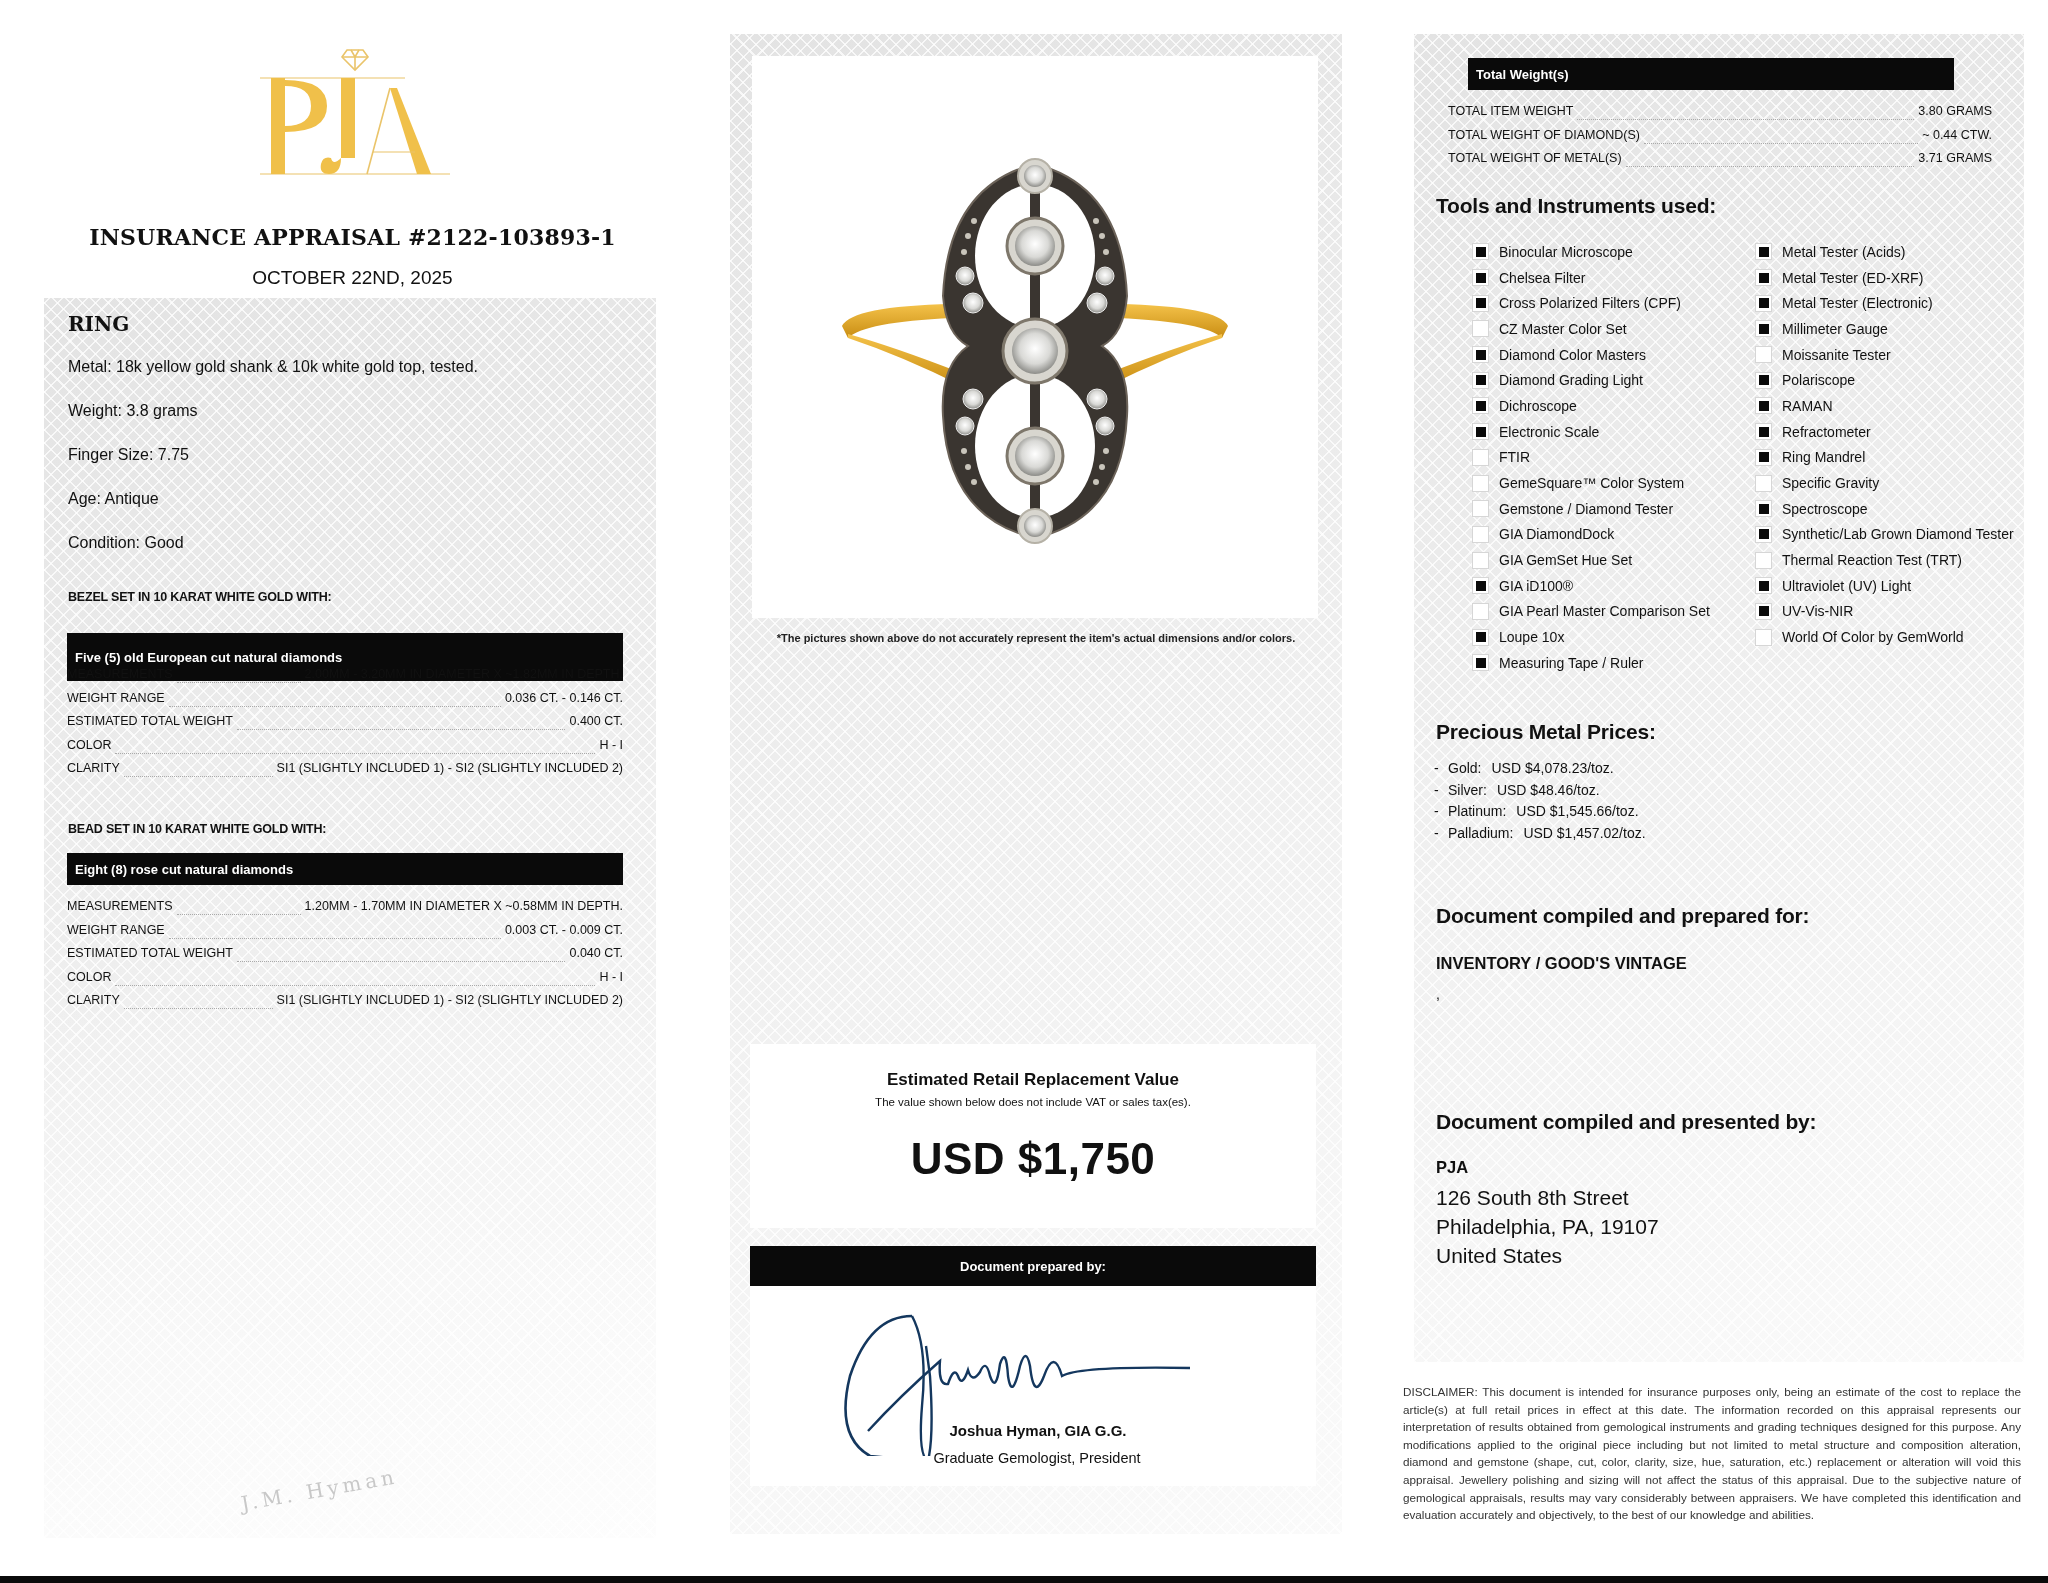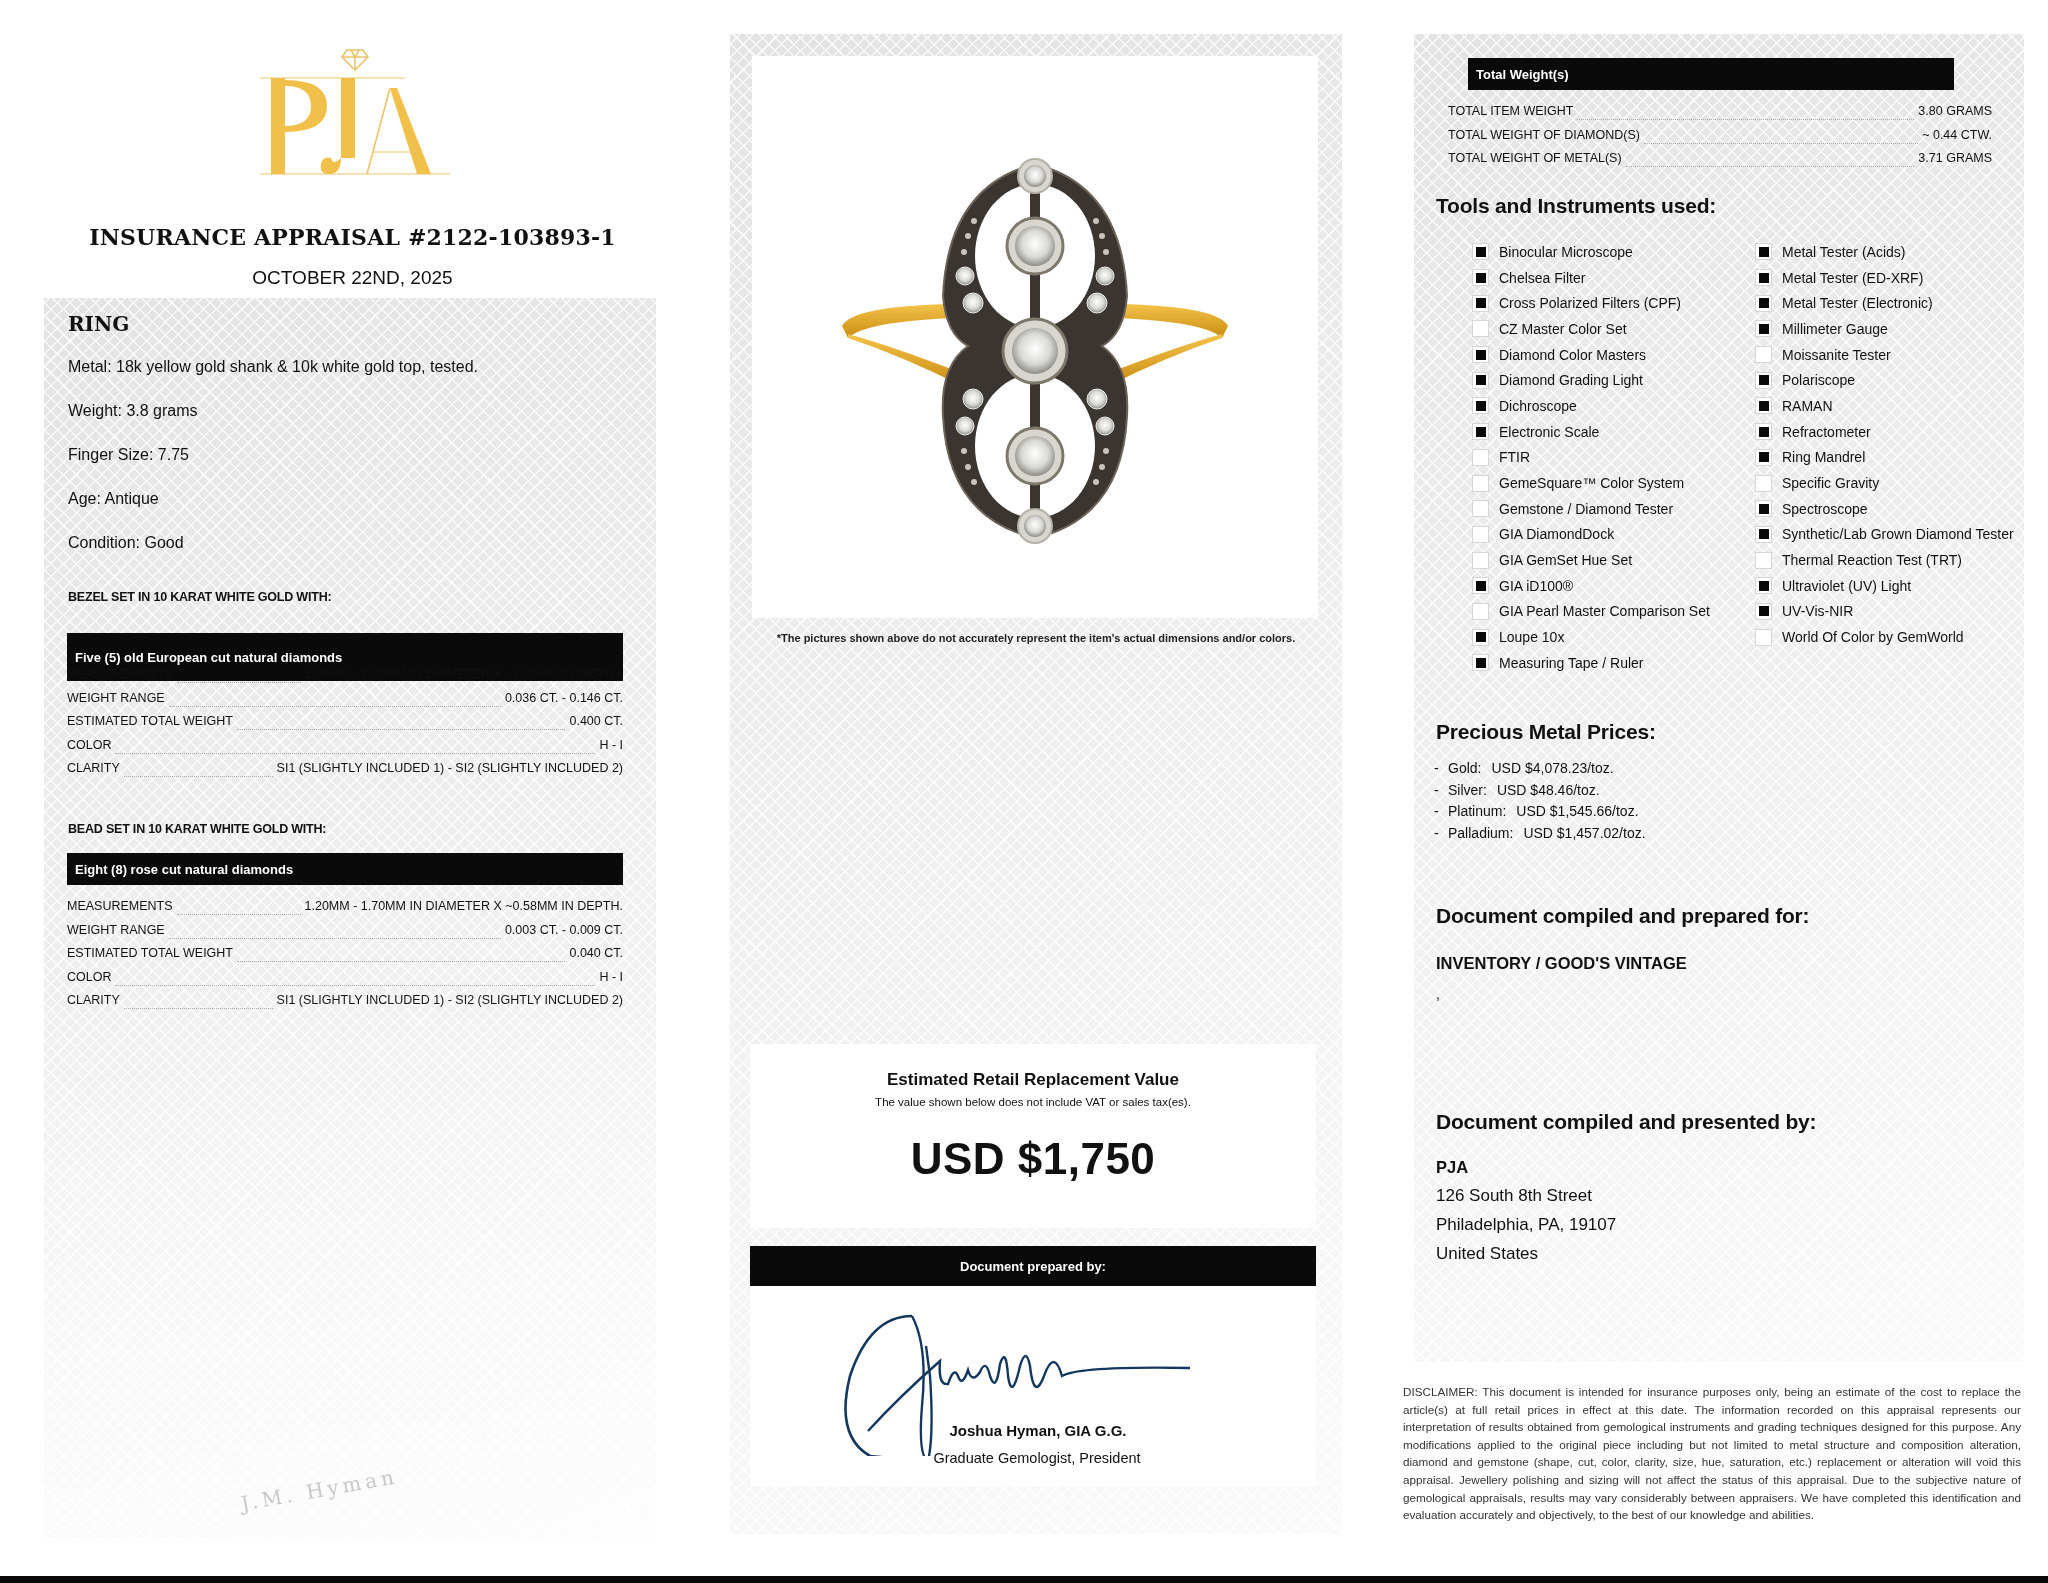--- a/index.html
+++ b/index.html
@@ -86,21 +86,21 @@
     display: flex; align-items: center; justify-content: center;
   }
   .cb.on::after { content: ""; width: 10px; height: 10px; background: #0a0a0a; display: block; }
   .prices { position: absolute; left: 20px; top: 726px; font-size: 14px; }
   .prices .pl { height: 21.5px; display: flex; }
   .prices .pl .dash { width: 14px; }
   .prices .pl .metal { margin-right: 10px; }
   .client { position: absolute; left: 22px; top: 920px; font-size: 16.5px; font-weight: bold; }
   .client-comma { position: absolute; left: 22px; top: 952px; font-size: 14px; }
   .pres-name { position: absolute; left: 22px; top: 1124px; font-size: 16.5px; font-weight: bold; }
-  .addr { position: absolute; left: 22px; font-size: 17px; }
+  .addr { position: absolute; left: 22px; font-size: 21px; }
   .disclaimer {
     position: absolute; left: 1403px; top: 1383px; width: 618px; font-size: 11.7px; line-height: 17.6px;
     text-align: justify; color: #333; font-family: "Liberation Sans Narrow", "Liberation Sans", sans-serif; letter-spacing: 0;
   }
   .bottom-rule { position: absolute; left: 0; top: 1576px; width: 2048px; height: 7px; background: #0a0a0a; }
 </style>
 </head>
 <body>
 
 <div class="logo">

